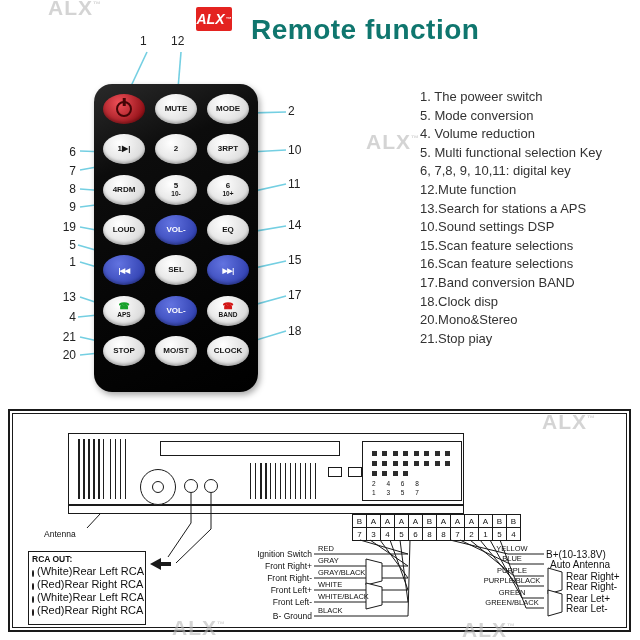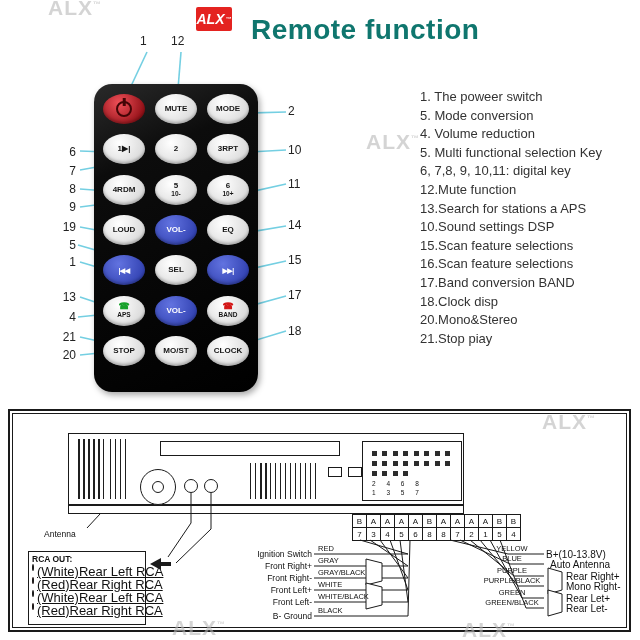--- a/index.html
+++ b/index.html
@@ -60,21 +60,21 @@
   .circle{position:absolute;border:1.5px solid #1a1a1a;border-radius:50%;background:#fff;box-sizing:border-box;}
   .pin-row{position:absolute;height:5px;background:repeating-linear-gradient(90deg,#2c2c2c 0 5px,transparent 5px 10.5px);}
   .pin-nums{position:absolute;font-size:6.5px;letter-spacing:4.5px;color:#111;}
   #conn-table{position:absolute;left:342px;top:103px;display:grid;grid-template-columns:repeat(12,14px);
               grid-auto-rows:13px;border-left:1px solid #1a1a1a;border-top:1px solid #1a1a1a;background:#fff;}
   .cell{border-right:1px solid #1a1a1a;border-bottom:1px solid #1a1a1a;display:flex;align-items:center;
         justify-content:center;font-size:8px;color:#111;}
   #antenna{position:absolute;left:34px;top:118px;font-size:8.5px;color:#111;}
   #rca{position:absolute;left:18px;top:140px;width:118px;height:74px;border:1px solid #1a1a1a;box-sizing:border-box;padding:2px 3px;}
   #rca-title{font-weight:bold;font-size:8.5px;}
-  .rca-item{display:flex;align-items:flex-start;height:13px;font-size:13px;white-space:nowrap;text-decoration:underline;}
+  .rca-item{display:flex;align-items:flex-end;height:13px;font-size:11px;white-space:nowrap;}
   .dot{display:inline-block;width:7px;height:7px;border-radius:50%;border:1px solid #1a1a1a;margin-right:3px;box-sizing:border-box;}
   .dot-white{background:#fff;}
   .dot-red{background:#d62e2e;}
   .arrow-tri{position:absolute;left:140px;top:147px;width:0;height:0;border:6px solid transparent;
              border-right:11px solid #1a1a1a;border-left-width:0;}
   .arrow-tail{position:absolute;left:151px;top:151px;width:10px;height:4px;background:#1a1a1a;}
   .wl-label{position:absolute;left:192px;width:110px;text-align:right;font-size:8.5px;color:#111;white-space:nowrap;}
   .wl-wire{position:absolute;left:308px;font-size:7.5px;color:#111;white-space:nowrap;}
   .wr-wire{position:absolute;left:472px;width:60px;text-align:center;font-size:7.5px;color:#111;white-space:nowrap;}
   .wr-label{position:absolute;font-size:10px;color:#111;white-space:nowrap;}
@@ -352,21 +352,21 @@
 
     <span class="wr-wire" style="top:133px">YELLOW</span>
     <span class="wr-wire" style="top:143px">BLUE</span>
     <span class="wr-wire" style="top:155px">PURPLE</span>
     <span class="wr-wire" style="top:165px">PURPLE/BLACK</span>
     <span class="wr-wire" style="top:177px">GREEN</span>
     <span class="wr-wire" style="top:187px">GREEN/BLACK</span>
     <span class="wr-label" style="left:536px;top:138px">B+(10-13.8V)</span>
     <span class="wr-label" style="left:540px;top:148px">Auto Antenna</span>
     <span class="wr-label" style="left:556px;top:160px">Rear Right+</span>
-    <span class="wr-label" style="left:556px;top:170px">Mono Right-</span>
+    <span class="wr-label" style="left:556px;top:170px">Rear Right-</span>
     <span class="wr-label" style="left:556px;top:182px">Rear Let+</span>
     <span class="wr-label" style="left:556px;top:192px">Rear Let-</span>
   </div>
 
   <div class="wm" style="left:48px;top:-4px"><span>ALX</span><sup>™</sup></div>
   <div class="wm" style="left:366px;top:130px"><span>ALX</span><sup>™</sup></div>
   <div class="wm" style="left:542px;top:410px"><span>ALX</span><sup>™</sup></div>
   <div class="wm" style="left:172px;top:616px"><span>ALX</span><sup>™</sup></div>
   <div class="wm" style="left:462px;top:618px"><span>ALX</span><sup>™</sup></div>
 

